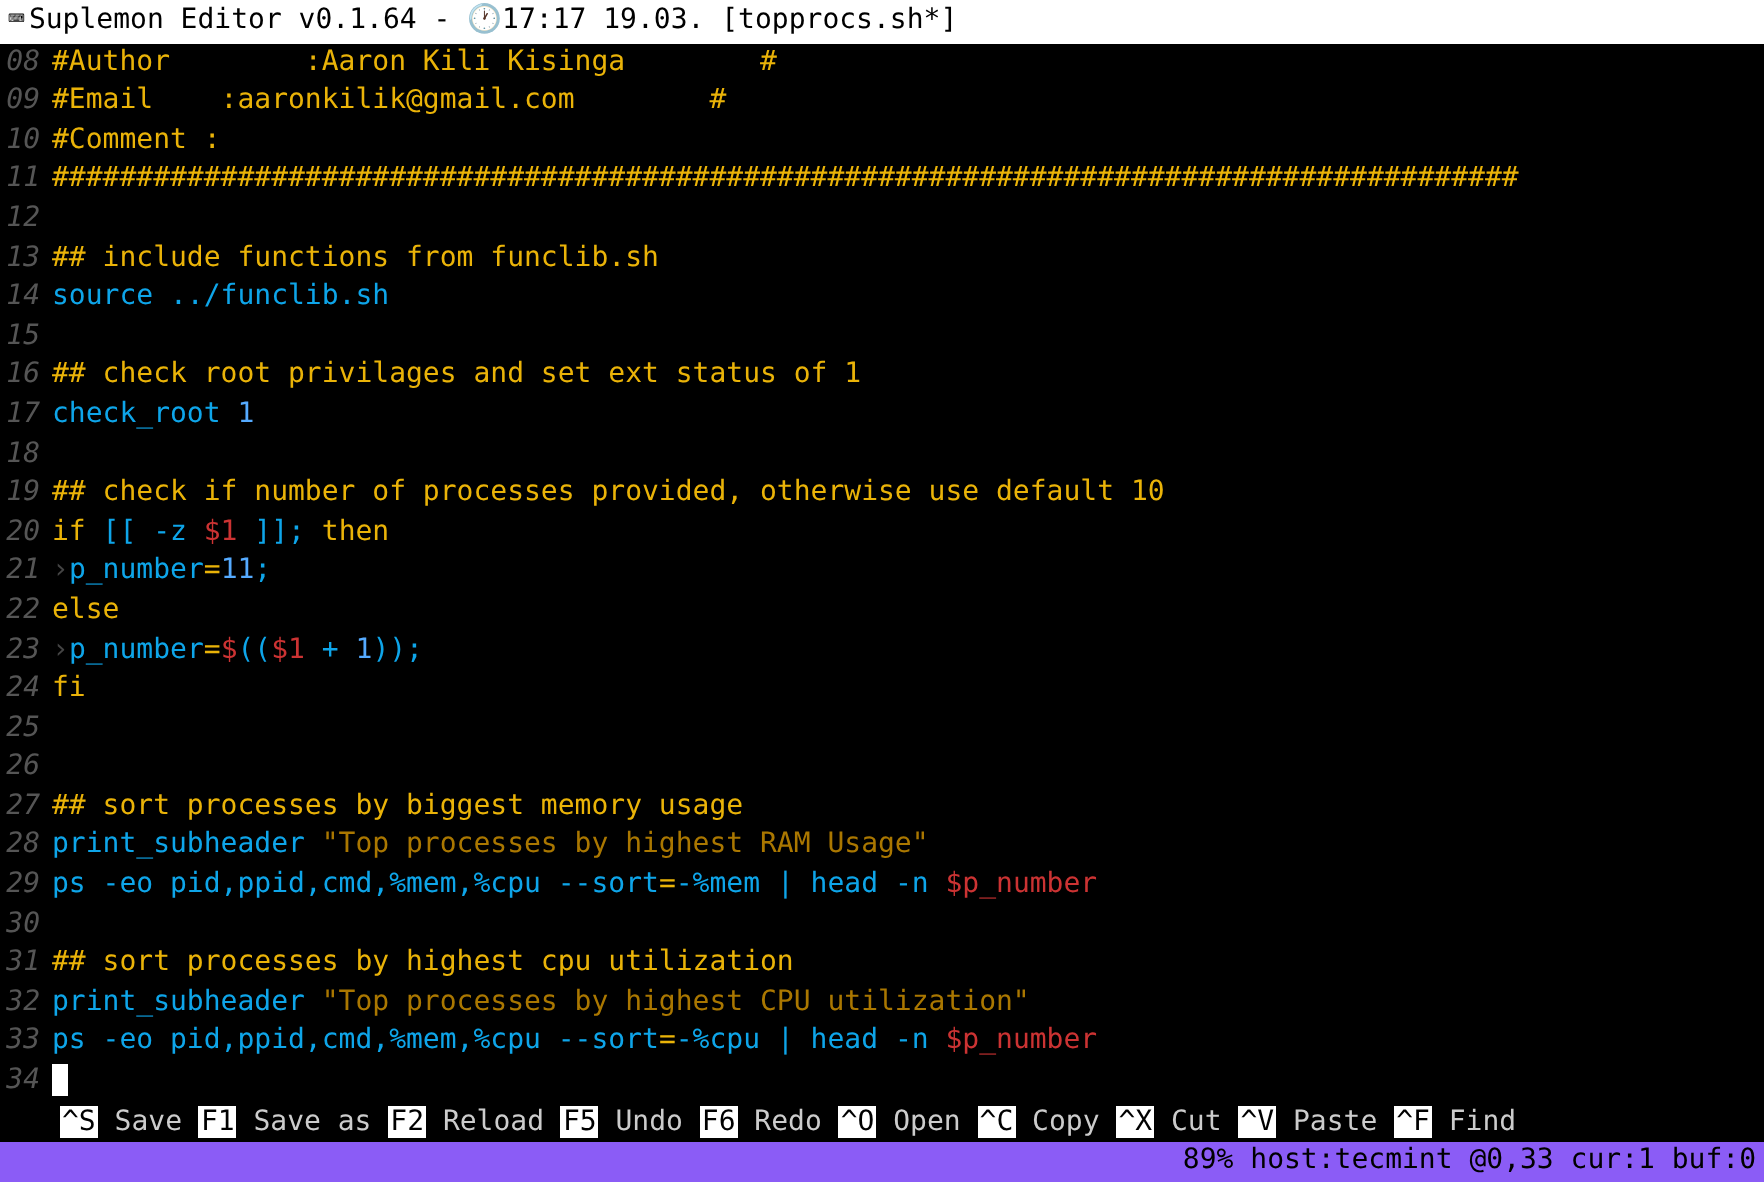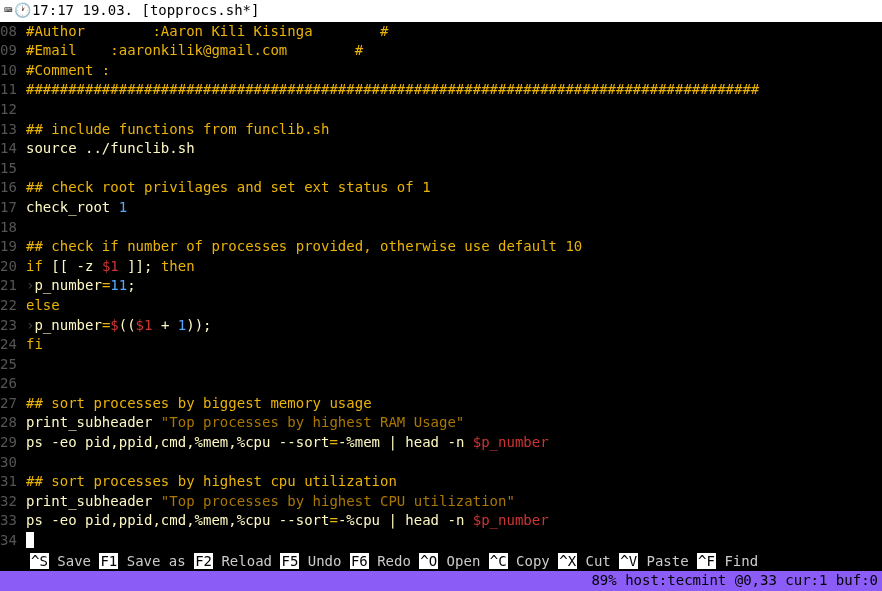--- a/index.html
+++ b/index.html
@@ -28,33 +28,34 @@
     .editor {
       padding: 0;
       white-space: pre;
     }
     .line {
       display: flex;
     }
     .lineno {
       color: #555;
       width: 26px;
-      text-align: left;
+      text-align: right;
       padding-right: 6px;
       user-select: none;
+      font-style: italic;
     }
     .code {
       flex: 1;
     }
     .comment { color: #eab308; }
     .keyword { color: #eab308; }
     .string { color: #aa7700; }
     .variable { color: #c33; }
     .number { color: #5af; }
-    .normal { color: #fef9c3; }
+    .normal { color: #0ea5e9; }
     .tab-arrow { color: #444; }
     .footer {
       position: absolute;
       bottom: 0;
       left: 0;
       right: 0;
     }
     .shortcuts {
       padding: 0 2px;
       white-space: pre;
@@ -80,21 +81,21 @@
       display: inline-block;
       width: 8px;
       height: 16px;
       vertical-align: text-bottom;
     }
   </style>
 </head>
 <body>
 
 <div class="header">
-  <span class="header-icon">⌨</span><span class="clock-icon">🕐</span><span>17:17 19.03.</span><span> [topprocs.sh*]</span>
+  <span class="header-icon">⌨</span><span>Suplemon Editor v0.1.64 - </span><span class="clock-icon">🕐</span><span>17:17 19.03.</span><span> [topprocs.sh*]</span>
 </div>
 
 <div class="editor" id="editor-lines"><div class="line"><span class="lineno">08</span><span class="code"><span class="comment">#Author        :Aaron Kili Kisinga        #</span></span></div><div class="line"><span class="lineno">09</span><span class="code"><span class="comment">#Email    :aaronkilik@gmail.com        #</span></span></div><div class="line"><span class="lineno">10</span><span class="code"><span class="comment">#Comment :</span></span></div><div class="line"><span class="lineno">11</span><span class="code"><span class="comment">#######################################################################################</span></span></div><div class="line"><span class="lineno">12</span><span class="code"></span></div><div class="line"><span class="lineno">13</span><span class="code"><span class="comment">## include functions from funclib.sh</span></span></div><div class="line"><span class="lineno">14</span><span class="code"><span class="normal">source ../funclib.sh</span></span></div><div class="line"><span class="lineno">15</span><span class="code"></span></div><div class="line"><span class="lineno">16</span><span class="code"><span class="comment">## check root privilages and set ext status of 1</span></span></div><div class="line"><span class="lineno">17</span><span class="code"><span class="normal">check_root </span><span class="number">1</span></span></div><div class="line"><span class="lineno">18</span><span class="code"></span></div><div class="line"><span class="lineno">19</span><span class="code"><span class="comment">## check if number of processes provided, otherwise use default 10</span></span></div><div class="line"><span class="lineno">20</span><span class="code"><span class="keyword">if</span><span class="normal"> [[ -z </span><span class="variable">$1</span><span class="normal"> ]]; </span><span class="keyword">then</span></span></div><div class="line"><span class="lineno">21</span><span class="code"><span class="tab-arrow">›</span><span class="normal">p_number</span><span class="keyword">=</span><span class="number">11</span><span class="normal">;</span></span></div><div class="line"><span class="lineno">22</span><span class="code"><span class="keyword">else</span></span></div><div class="line"><span class="lineno">23</span><span class="code"><span class="tab-arrow">›</span><span class="normal">p_number</span><span class="keyword">=</span><span class="variable">$</span><span class="normal">((</span><span class="variable">$1</span><span class="normal"> + </span><span class="number">1</span><span class="normal">));</span></span></div><div class="line"><span class="lineno">24</span><span class="code"><span class="keyword">fi</span></span></div><div class="line"><span class="lineno">25</span><span class="code"></span></div><div class="line"><span class="lineno">26</span><span class="code"></span></div><div class="line"><span class="lineno">27</span><span class="code"><span class="comment">## sort processes by biggest memory usage</span></span></div><div class="line"><span class="lineno">28</span><span class="code"><span class="normal">print_subheader </span><span class="string">"Top processes by highest RAM Usage"</span></span></div><div class="line"><span class="lineno">29</span><span class="code"><span class="normal">ps -eo pid,ppid,cmd,%mem,%cpu --sort</span><span class="keyword">=</span><span class="normal">-%mem | head -n </span><span class="variable">$p_number</span></span></div><div class="line"><span class="lineno">30</span><span class="code"></span></div><div class="line"><span class="lineno">31</span><span class="code"><span class="comment">## sort processes by highest cpu utilization</span></span></div><div class="line"><span class="lineno">32</span><span class="code"><span class="normal">print_subheader </span><span class="string">"Top processes by highest CPU utilization"</span></span></div><div class="line"><span class="lineno">33</span><span class="code"><span class="normal">ps -eo pid,ppid,cmd,%mem,%cpu --sort</span><span class="keyword">=</span><span class="normal">-%cpu | head -n </span><span class="variable">$p_number</span></span></div><div class="line"><span class="lineno">34</span><span class="code"><span class="cursor"> </span></span></div></div>
 
 <div class="footer">
   <div class="shortcuts" id="shortcuts-row1"><span class="key">^S</span><span> Save </span><span class="key">F1</span><span> Save as </span><span class="key">F2</span><span> Reload </span><span class="key">F5</span><span> Undo </span><span class="key">F6</span><span> Redo </span><span class="key">^O</span><span> Open </span><span class="key">^C</span><span> Copy </span><span class="key">^X</span><span> Cut </span><span class="key">^V</span><span> Paste </span><span class="key">^F</span><span> Find </span></div>
   <div class="status">89% host:tecmint @0,33 cur:1 buf:0</div>
 </div>
 
 </body></html>

